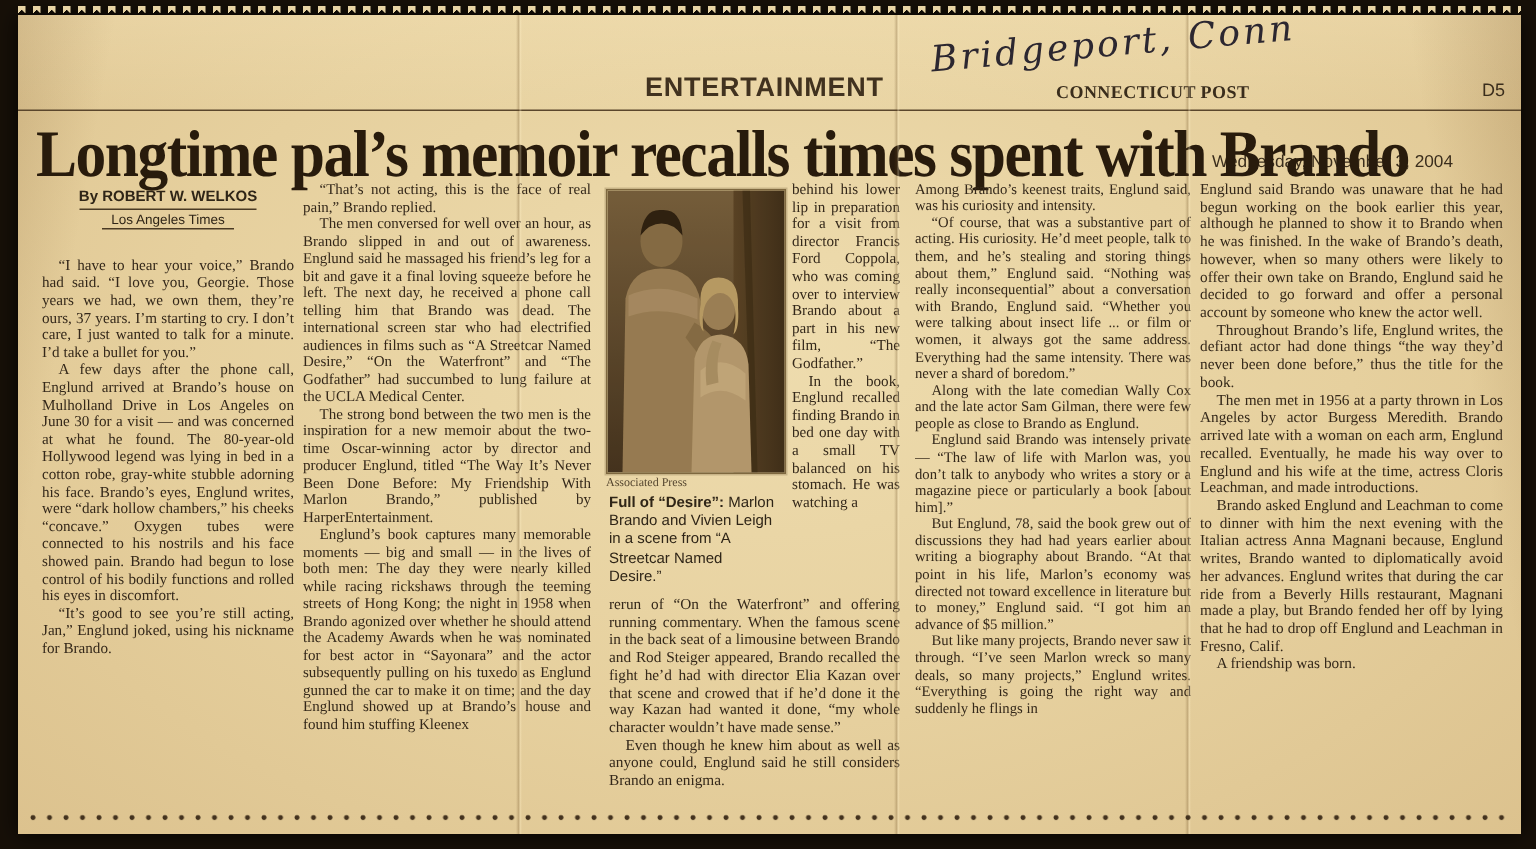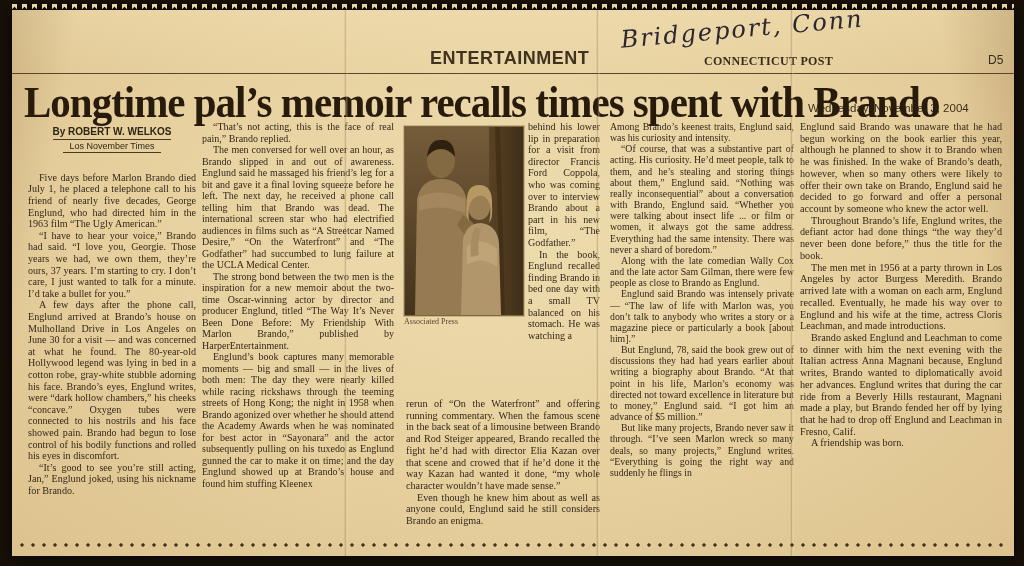--- a/index.html
+++ b/index.html
@@ -114,24 +114,23 @@
   <div class="masthead">CONNECTICUT POST</div>
   <div class="dateline">Wednesday, November 3, 2004</div>
   <div class="pageno">D5</div>
   <div class="header-rule"></div>
 
   <h1 class="headline" style="margin:0;">Longtime pal’s memoir recalls times spent with Brando</h1>
 
   <div class="col col1">
     <div class="byline">
       <div class="byline-name">By ROBERT W. WELKOS</div><br>
-      <div class="byline-org">Los November Times</div>
+      <div class="byline-org">Los Angeles Times</div>
     </div>
     <div>
-        <p class="para">Five days before Marlon Brando died July 1, he placed a telephone call to his friend of nearly five decades, George Englund, who had directed him in the 1963 film “The Ugly American.”</p>
         <p class="para">“I have to hear your voice,” Brando had said. “I love you, Georgie. Those years we had, we own them, they’re ours, 37 years. I’m starting to cry. I don’t care, I just wanted to talk for a minute. I’d take a bullet for you.”</p>
         <p class="para">A few days after the phone call, Englund arrived at Brando’s house on Mulholland Drive in Los Angeles on June 30 for a visit — and was concerned at what he found. The 80-year-old Hollywood legend was lying in bed in a cotton robe, gray-white stubble adorning his face. Brando’s eyes, Englund writes, were “dark hollow chambers,” his cheeks “concave.” Oxygen tubes were connected to his nostrils and his face showed pain. Brando had begun to lose control of his bodily functions and rolled his eyes in discomfort.</p>
         <p class="para">“It’s good to see you’re still acting, Jan,” Englund joked, using his nickname for Brando.</p>
       </div>
   </div>
 
   <div class="col col2">
     <div>
         <p class="para">“That’s not acting, this is the face of real pain,” Brando replied.</p>
         <p class="para">The men conversed for well over an hour, as Brando slipped in and out of awareness. Englund said he massaged his friend’s leg for a bit and gave it a final loving squeeze before he left. The next day, he received a phone call telling him that Brando was dead. The international screen star who had electrified audiences in films such as “A Streetcar Named Desire,” “On the Waterfront” and “The Godfather” had succumbed to lung failure at the UCLA Medical Center.</p>
@@ -166,20 +165,23 @@
       <ellipse cx="74" cy="78" rx="12" ry="14" fill="#a8896030"></ellipse>
       <ellipse cx="74" cy="80" rx="11" ry="13" fill="#a88a5e"></ellipse>
       <path d="M62 76 Q61 58 74 58 Q88 58 87 78 Q88 92 84 96 Q88 76 80 70 Q74 66 68 72 Q62 78 64 94 Q60 90 62 76 Z" fill="#c8a96e"></path>
       <path d="M56 188 L58 112 Q62 96 76 96 Q92 98 94 116 L96 188 Z" fill="#c3a678"></path>
       <path d="M62 120 Q76 108 92 122 L92 140 Q76 128 62 138 Z" fill="#d2b586"></path>
       <path d="M70 100 Q64 112 66 130 L74 128 Q72 112 76 102 Z" fill="#b69a6c"></path>
       <rect width="118" height="188" fill="#3a2a14" opacity=".12"></rect>
     </svg>
   </div>
   <div class="photo-credit">Associated Press</div>
+  <div class="caption">
+    <span class="lead">Full of “Desire”:</span><span> Marlon Brando and Vivien Leigh in a scene from “A Streetcar Named Desire.”</span>
+  </div>
 
   <div class="col col3 flush">
     <div class="flush col-inner">
         <p class="para" style="text-indent: 0px;">behind his lower lip in preparation for a visit from director Francis Ford Coppola, who was coming over to interview Brando about a part in his new film, “The Godfather.”</p>
         <p class="para">In the book, Englund recalled finding Brando in bed one day with a small TV balanced on his stomach. He was watching a</p>
       </div>
   </div>
 
   <div class="col col3b flush">
     <div>

